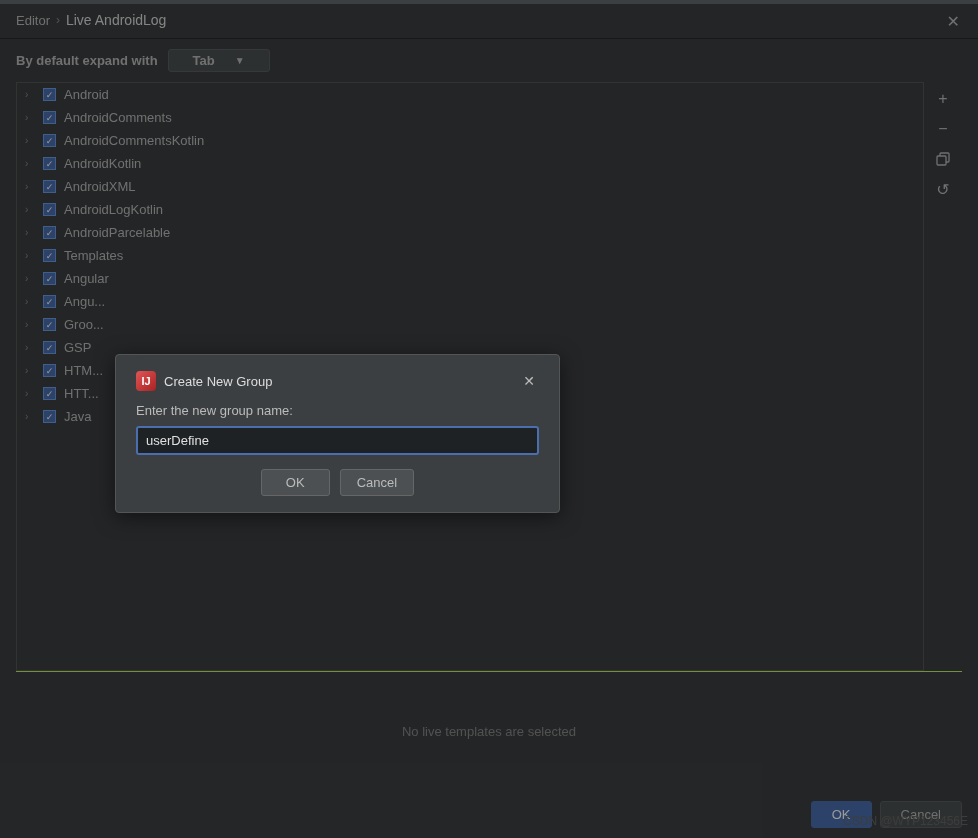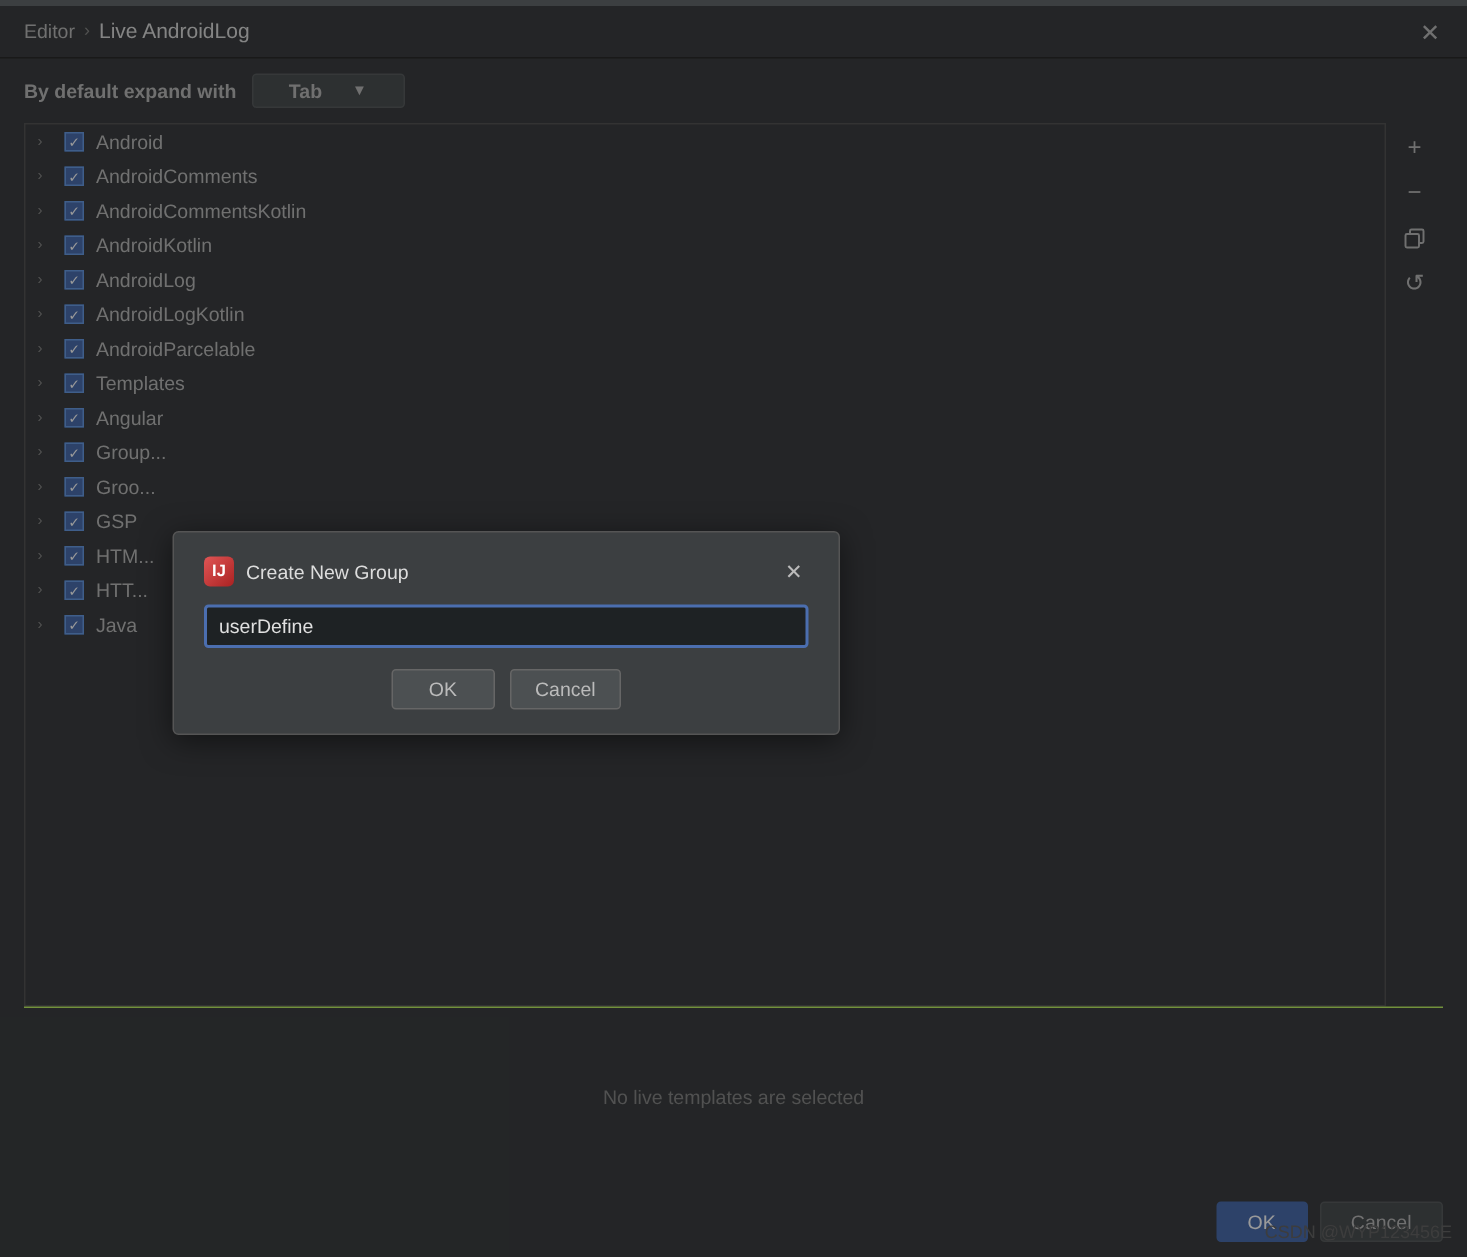--- a/index.html
+++ b/index.html
@@ -391,21 +391,21 @@
           <span class="item-label">AndroidCommentsKotlin</span>
         </div>
         <div class="list-item">
           <span class="expand-arrow">›</span>
           <div class="checkbox">✓</div>
           <span class="item-label">AndroidKotlin</span>
         </div>
         <div class="list-item">
           <span class="expand-arrow">›</span>
           <div class="checkbox">✓</div>
-          <span class="item-label">AndroidLog</span>
+          <span class="item-label">AndroidXML</span>
         </div>
         <div class="list-item">
           <span class="expand-arrow">›</span>
           <div class="checkbox">✓</div>
           <span class="item-label">AndroidLogKotlin</span>
         </div>
         <div class="list-item">
           <span class="expand-arrow">›</span>
           <div class="checkbox">✓</div>
           <span class="item-label">AndroidParcelable</span>
@@ -416,21 +416,21 @@
           <span class="item-label">Templates</span>
         </div>
         <div class="list-item">
           <span class="expand-arrow">›</span>
           <div class="checkbox">✓</div>
           <span class="item-label">Angular</span>
         </div>
         <div class="list-item">
           <span class="expand-arrow">›</span>
           <div class="checkbox">✓</div>
-          <span class="item-label">Group...</span>
+          <span class="item-label">Angu...</span>
         </div>
         <div class="list-item">
           <span class="expand-arrow">›</span>
           <div class="checkbox">✓</div>
           <span class="item-label">Groo...</span>
         </div>
         <div class="list-item">
           <span class="expand-arrow">›</span>
           <div class="checkbox">✓</div>
           <span class="item-label">GSP</span>
@@ -486,20 +486,21 @@
       <div class="modal-title-row">
         <div class="modal-icon">
           <span>IJ</span>
         </div>
         <span class="modal-title">Create New Group</span>
       </div>
       <button class="modal-close">✕</button>
     </div>
 
     
+    <div class="modal-label">Enter the new group name:</div>
 
     
     <input class="modal-input" type="text" value="userDefine" style="">
 
     
     <div class="modal-buttons">
       <button class="modal-btn-ok">OK</button>
       <button class="modal-btn-cancel">Cancel</button>
     </div>
 

